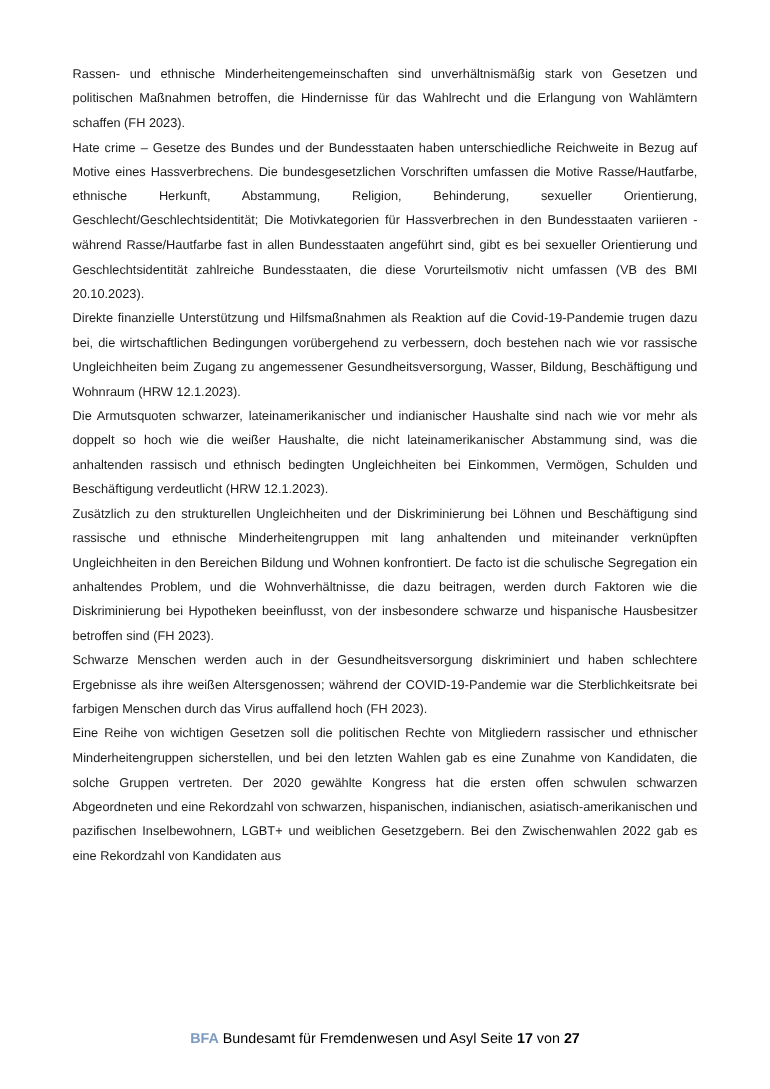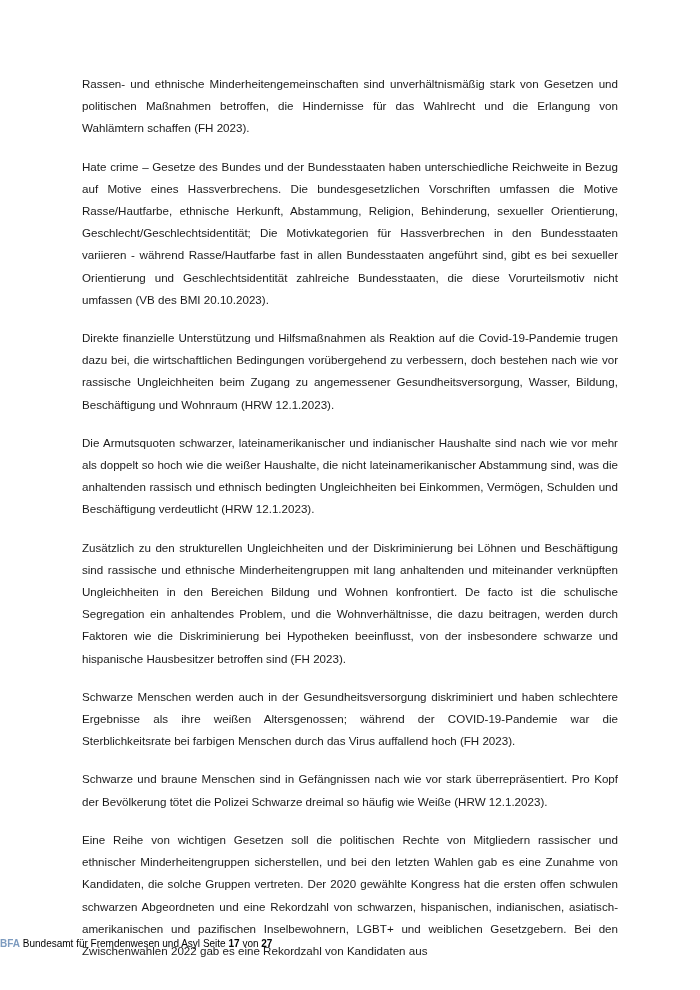--- a/index.html
+++ b/index.html
@@ -16,34 +16,34 @@
   }
   .page {
     position: relative;
     width: 700px;
     height: 990px;
     box-sizing: border-box;
     padding: 57px 66px 0 66px;
     background: #ffffff;
   }
   .content p {
-    margin: 16px;
+    margin: 0;
     padding: 0;
     font-size: 11.6px;
     line-height: 22.2px;
     text-align: justify;
     color: #1a1a1a;
   }
   .footer {
     position: absolute;
     left: 0;
     right: 0;
     bottom: 41px;
-    text-align: left;
-    font-size: 10px;
+    text-align: center;
+    font-size: 13px;
     line-height: 10px;
     color: #000000;
     white-space: nowrap;
   }
   .footer .abbr {
     color: #7d9bbf;
     font-weight: bold;
   }
   .footer .num {
     font-weight: bold;
@@ -53,21 +53,20 @@
 <body>
 
 <div class="page">
   <div class="content">
     <p>Rassen- und ethnische Minderheitengemeinschaften sind unverhältnismäßig stark von Gesetzen und politischen Maßnahmen betroffen, die Hindernisse für das Wahlrecht und die Erlangung von Wahlämtern schaffen (FH 2023).</p>
     <p>Hate crime – Gesetze des Bundes und der Bundesstaaten haben unterschiedliche Reichweite in Bezug auf Motive eines Hassverbrechens. Die bundesgesetzlichen Vorschriften umfassen die Motive Rasse/Hautfarbe, ethnische Herkunft, Abstammung, Religion, Behinderung, sexueller Orientierung, Geschlecht/Geschlechtsidentität; Die Motivkategorien für Hassverbrechen in den Bundesstaaten variieren - während Rasse/Hautfarbe fast in allen Bundesstaaten angeführt sind, gibt es bei sexueller Orientierung und Geschlechtsidentität zahlreiche Bundesstaaten, die diese Vorurteilsmotiv nicht umfassen (VB des BMI 20.10.2023).</p>
     <p>Direkte finanzielle Unterstützung und Hilfsmaßnahmen als Reaktion auf die Covid-19-Pandemie trugen dazu bei, die wirtschaftlichen Bedingungen vorübergehend zu verbessern, doch bestehen nach wie vor rassische Ungleichheiten beim Zugang zu angemessener Gesundheitsversorgung, Wasser, Bildung, Beschäftigung und Wohnraum (HRW 12.1.2023).</p>
     <p>Die Armutsquoten schwarzer, lateinamerikanischer und indianischer Haushalte sind nach wie vor mehr als doppelt so hoch wie die weißer Haushalte, die nicht lateinamerikanischer Abstammung sind, was die anhaltenden rassisch und ethnisch bedingten Ungleichheiten bei Einkommen, Vermögen, Schulden und Beschäftigung verdeutlicht (HRW 12.1.2023).</p>
     <p>Zusätzlich zu den strukturellen Ungleichheiten und der Diskriminierung bei Löhnen und Beschäftigung sind rassische und ethnische Minderheitengruppen mit lang anhaltenden und miteinander verknüpften Ungleichheiten in den Bereichen Bildung und Wohnen konfrontiert. De facto ist die schulische Segregation ein anhaltendes Problem, und die Wohnverhältnisse, die dazu beitragen, werden durch Faktoren wie die Diskriminierung bei Hypotheken beeinflusst, von der insbesondere schwarze und hispanische Hausbesitzer betroffen sind (FH 2023).</p>
     <p>Schwarze Menschen werden auch in der Gesundheitsversorgung diskriminiert und haben schlechtere Ergebnisse als ihre weißen Altersgenossen; während der COVID-19-Pandemie war die Sterblichkeitsrate bei farbigen Menschen durch das Virus auffallend hoch (FH 2023).</p>
-    <p>Schwarze und braune Menschen sind in Gefängnissen nach wie vor stark überrepräsentiert. Pro Kopf der Bevölkerung tötet die Polizei Schwarze dreimal so häufig wie Weiße (HRW 12.1.2023).</p>
     <p>Eine Reihe von wichtigen Gesetzen soll die politischen Rechte von Mitgliedern rassischer und ethnischer Minderheitengruppen sicherstellen, und bei den letzten Wahlen gab es eine Zunahme von Kandidaten, die solche Gruppen vertreten. Der 2020 gewählte Kongress hat die ersten offen schwulen schwarzen Abgeordneten und eine Rekordzahl von schwarzen, hispanischen, indianischen, asiatisch-amerikanischen und pazifischen Inselbewohnern, LGBT+ und weiblichen Gesetzgebern. Bei den Zwischenwahlen 2022 gab es eine Rekordzahl von Kandidaten aus</p>
   </div>
 
   <div class="footer">
     <span class="abbr">BFA</span>
     <span>Bundesamt für Fremdenwesen und Asyl</span>
     <span>Seite</span>
     <span class="num">17</span>
     <span>von</span>
     <span class="num">27</span>

